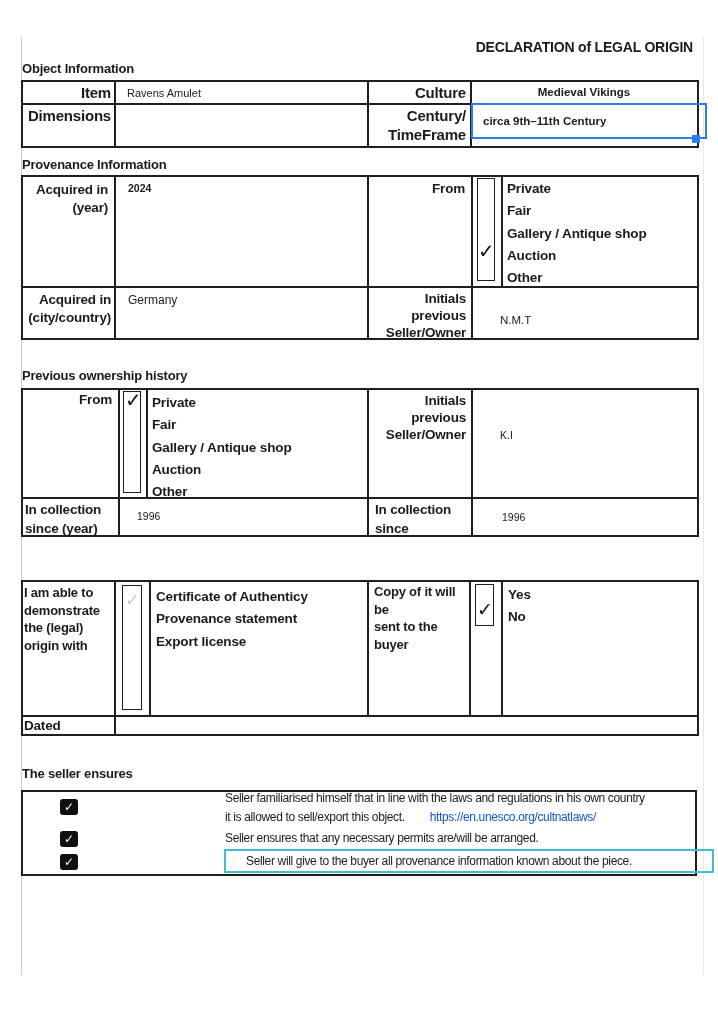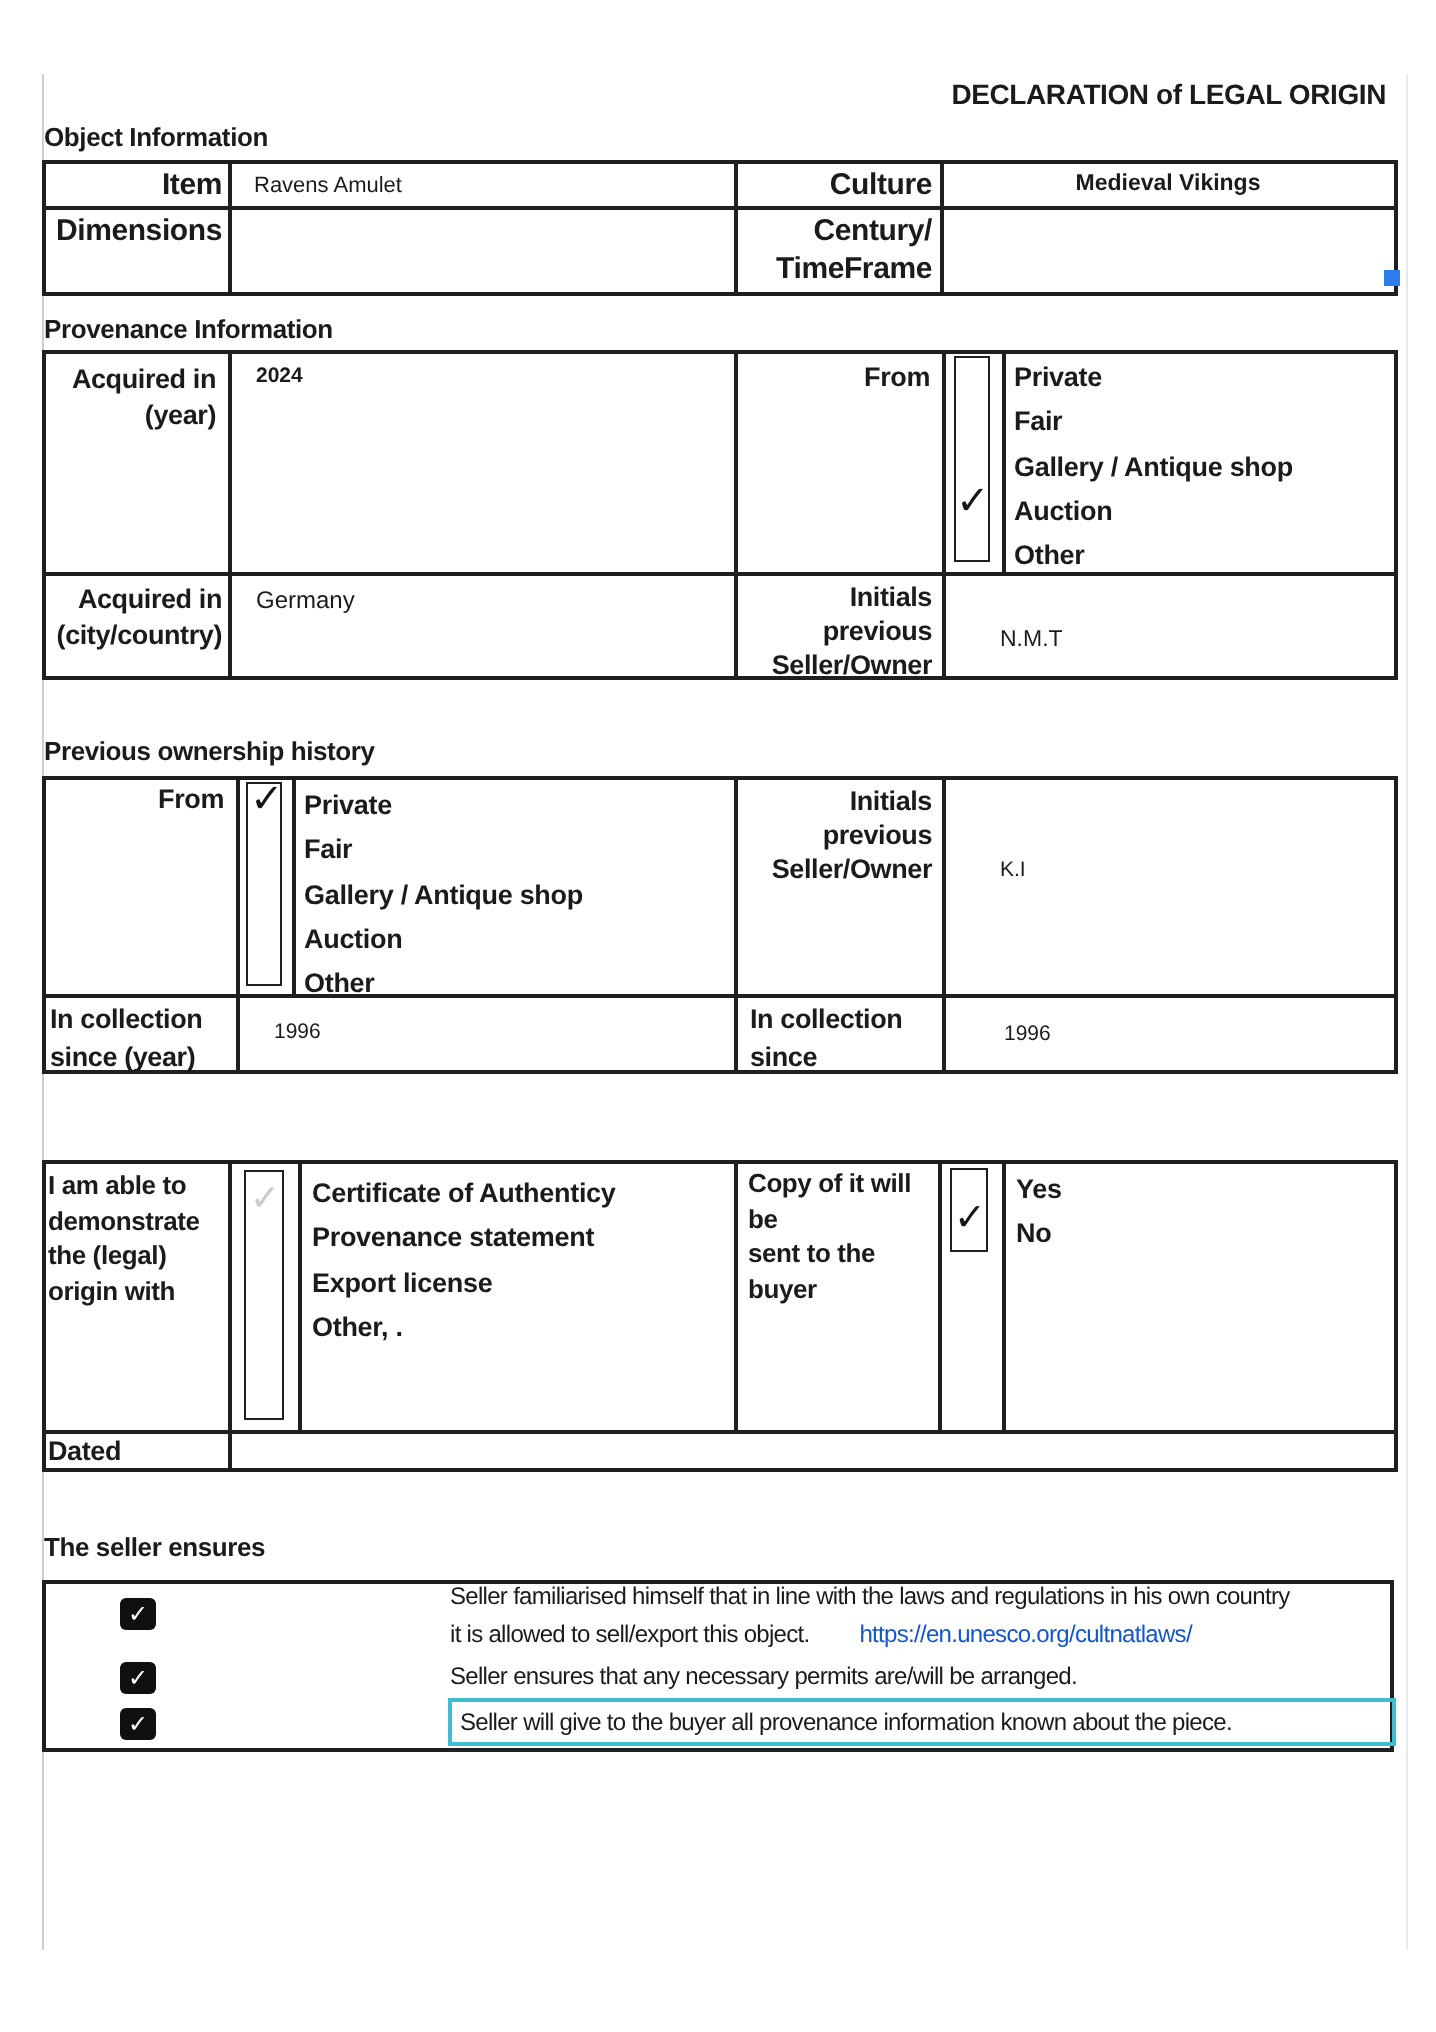--- a/index.html
+++ b/index.html
@@ -46,20 +46,21 @@
   <div class="abs hline" style="left:23px;top:103px;width:674px;height:1.5px"></div>
 
   <div class="abs b r lbl15" style="left:23px;top:82px;width:88px;line-height:21px">Item</div>
   <div class="abs nw" style="left:127px;top:82px;line-height:22px;font-size:11px">Ravens Amulet</div>
   <div class="abs b r lbl15" style="left:372px;top:82px;width:94px;line-height:21px">Culture</div>
   <div class="abs b nw" style="left:473px;top:82px;width:222px;text-align:center;line-height:21px;font-size:11.5px">Medieval Vikings</div>
   <div class="abs b r lbl15" style="left:23px;top:106px;width:88px;line-height:20px">Dimensions</div>
   <div class="abs b r lbl15 pre" style="left:372px;top:106px;width:94px;line-height:19px">Century/
 TimeFrame</div>
 
+  <div class="abs b nw bluecell" style="left:471px;top:103px;width:222px;height:32px;font-size:11.5px">circa 9th–11th Century</div>
   <div class="abs" style="left:692px;top:135px;width:8px;height:8px;background:var(--selection-blue,#2b7de9)"></div>
 
   <div class="abs b nw sect" style="left:22px;top:157px">Provenance Information</div>
 
   <div class="abs box" style="left:21px;top:175px;width:678px;height:165px"></div>
   <div class="abs vline" style="left:114px;top:177px;width:1.5px;height:161px"></div>
   <div class="abs vline" style="left:367px;top:177px;width:1.5px;height:161px"></div>
   <div class="abs vline" style="left:471px;top:177px;width:1.5px;height:161px"></div>
   <div class="abs vline" style="left:501px;top:177px;width:1.5px;height:109px"></div>
   <div class="abs hline" style="left:23px;top:286px;width:674px;height:1.5px"></div>
@@ -134,21 +135,20 @@
 demonstrate
 the (legal)
 origin with</div>
   <div class="abs cbx" style="left:122px;top:585px;width:20px;height:125px"></div>
   <div class="abs" style="left:125px;top:589px;font-size:18px;color:var(--faint-check,#c7cbce)">✓</div>
 
   <div class="abs" style="left:156px;top:586px">
     <div class="opt">Certificate of Authenticy</div>
     <div class="opt">Provenance statement</div>
     <div class="opt">Export license</div>
-    <div class="opt">Other, .</div>
   </div>
 
   <div class="abs b pre" style="left:374px;top:583px;font-size:13px;line-height:17.5px;letter-spacing:-.2px">Copy of it will
 be
 sent to the
 buyer</div>
   <div class="abs cbx" style="left:475px;top:584px;width:19px;height:42px"></div>
   <div class="abs chk" style="left:477px;top:600px;font-size:19px">✓</div>
 
   <div class="abs" style="left:508px;top:584px">
@@ -166,15 +166,15 @@
   <div class="abs bchk" style="left:60px;top:831px">✓</div>
   <div class="abs bchk" style="left:60px;top:854px">✓</div>
 
   <div class="abs body12" style="left:225px;top:791px">Seller familiarised himself that in line with the laws and regulations in his own country</div>
   <div class="abs body12" style="left:225px;top:810px">
     <span>it is allowed to sell/export this object.</span>
     <span class="link" style="margin-left:22px">https://en.unesco.org/cultnatlaws/</span>
   </div>
   <div class="abs body12" style="left:225px;top:831px">Seller ensures that any necessary permits are/will be arranged.</div>
 
-  <div class="abs body12 cyanbox" style="left:224px;top:849px;width:466px;height:20px;line-height:20px;padding-left:4px">Seller will give to the buyer all provenance information known about the piece.</div>
+  <div class="abs body12 cyanbox" style="left:224px;top:849px;width:466px;height:20px;line-height:20px;padding-left:20px">Seller will give to the buyer all provenance information known about the piece.</div>
 
 </div>
 
 </body></html>

